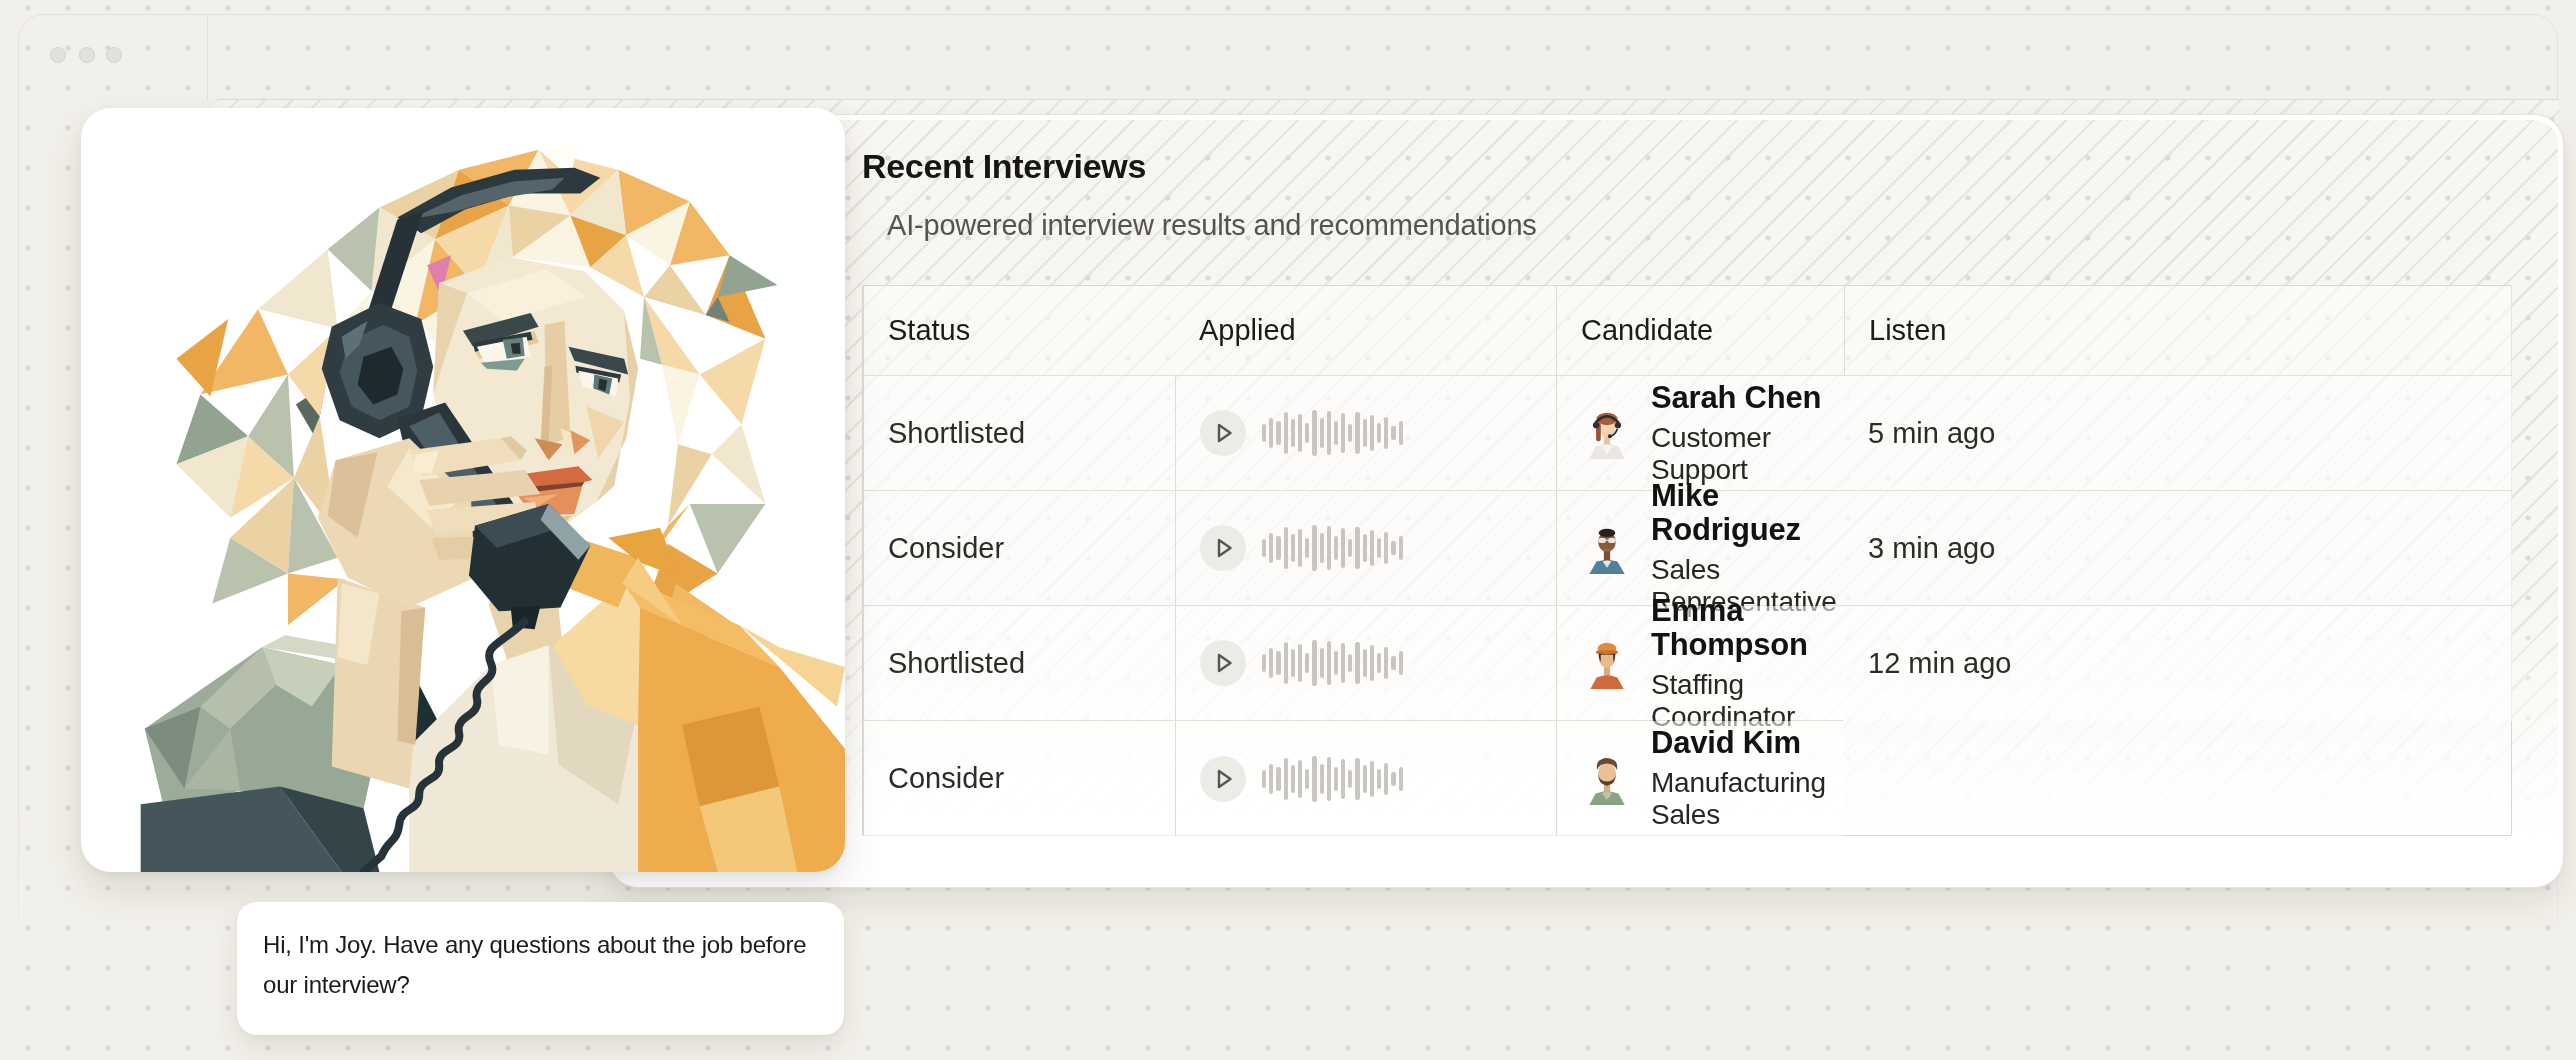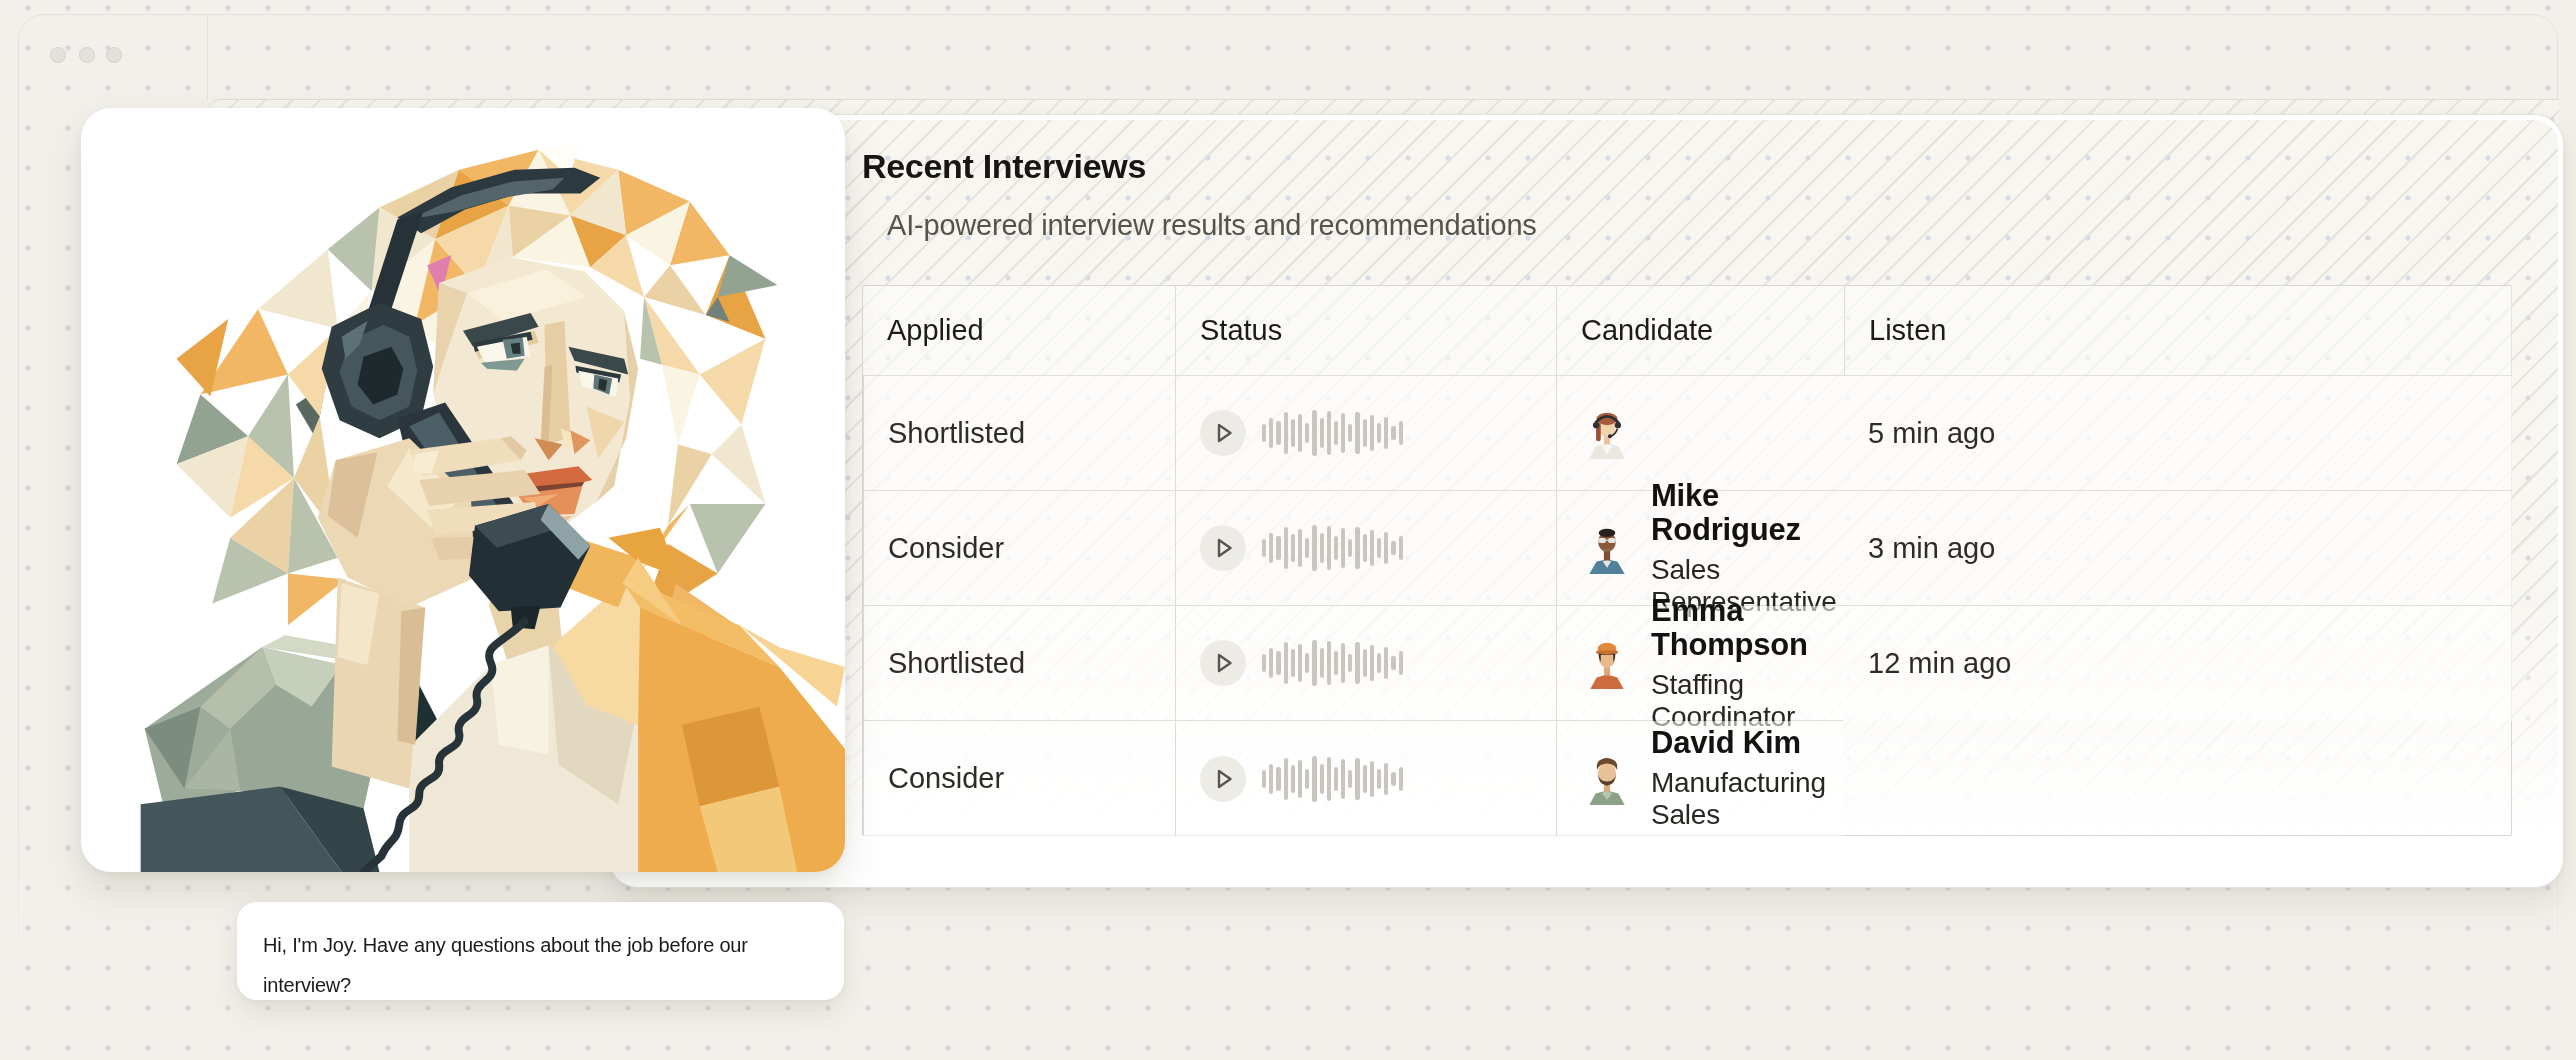--- a/index.html
+++ b/index.html
@@ -52,25 +52,25 @@
   }
   
   .illus-card{
     position:absolute;left:81px;top:108px;width:764px;height:764px;
     background:#fff;border-radius:30px;overflow:hidden;z-index:5;
     box-shadow:0 18px 38px rgba(70,60,40,.13),0 3px 8px rgba(70,60,40,.06);
   }
   .illus-card svg{display:block;width:764px;height:764px;}
   
   .chat-bubble{
-    position:absolute;left:237px;top:902px;width:607px;height:98px;
+    position:absolute;left:237px;top:902px;width:607px;height:133px;
     background:#fff;border-radius:20px;z-index:5;
     box-shadow:0 12px 28px rgba(70,60,40,.10),0 2px 5px rgba(70,60,40,.05);
     padding:23px 28px 0 26px;
-    font-size:20px;line-height:40px;color:#1c1b18;letter-spacing:-0.2px;
+    font-size:24px;line-height:40px;color:#1c1b18;letter-spacing:-0.2px;
   }
   
   .panel-title{
     position:absolute;left:862px;top:147px;z-index:3;
     font-size:34px;font-weight:700;color:#171613;letter-spacing:-0.3px;
   }
   .panel-subtitle{
     position:absolute;left:862px;top:209px;z-index:3;
     font-size:29px;color:#55534d;letter-spacing:-0.2px;margin-left:25px;
   }
@@ -117,22 +117,22 @@
 
   <div class="sheet">
     <div class="sheet-pattern"></div>
   </div>
 
   <div class="panel-title">Recent Interviews</div>
   <div class="panel-subtitle">AI-powered interview results and recommendations</div>
 
   <div class="table">
 
+    <div class="cell head c2">Status</div>
     <div class="cell head c1">Applied</div>
-    <div class="cell head c2">Status</div>
     <div class="cell head c4">Candidate</div>
     <div class="cell head c3">Listen</div>
 
     <div class="cell c2">Shortlisted</div>
     <div class="cell c3">
       <button class="play-btn">
         <svg viewBox="0 0 46 46" width="46" height="46">
           <circle cx="23" cy="23" r="23" fill="#edebe6"></circle>
           <path d="M19 15 L30.5 23 L19 31 Z" fill="none" stroke="#57554f" stroke-width="2.4" stroke-linejoin="round"></path>
         </svg>
@@ -168,20 +168,24 @@
           <rect x="22" y="28" width="6" height="8" fill="#e8c49e"></rect>
           <ellipse cx="25" cy="20" rx="8.5" ry="9.5" fill="#f0d4b2"></ellipse>
           <ellipse cx="25" cy="11.5" rx="10" ry="6" fill="#a85c3a"></ellipse>
           <rect x="14.5" y="15" width="4.5" height="18" rx="2.2" fill="#9a5232"></rect>
           <path d="M14 15 Q25 3 36 15" fill="none" stroke="#2e2e32" stroke-width="2.6"></path>
           <circle cx="14.5" cy="17.5" r="3" fill="#2e2e32"></circle>
           <circle cx="35.5" cy="17.5" r="3" fill="#2e2e32"></circle>
           <path d="M35 21 Q33 27 28.5 28" fill="none" stroke="#2e2e32" stroke-width="1.6"></path>
           <circle cx="27.8" cy="28.2" r="1.9" fill="#2e2e32"></circle>
         </svg>
+        <div>
+          <div class="cand-name">Sarah Chen</div>
+          <div class="cand-role">Customer Support</div>
+        </div>
       </div>
     </div>
 
     <div class="cell c1">5 min ago</div>
     <div class="cell c2">Consider</div>
     <div class="cell c3">
       <button class="play-btn">
         <svg viewBox="0 0 46 46" width="46" height="46">
           <circle cx="23" cy="23" r="23" fill="#edebe6"></circle>
           <path d="M19 15 L30.5 23 L19 31 Z" fill="none" stroke="#57554f" stroke-width="2.4" stroke-linejoin="round"></path>

